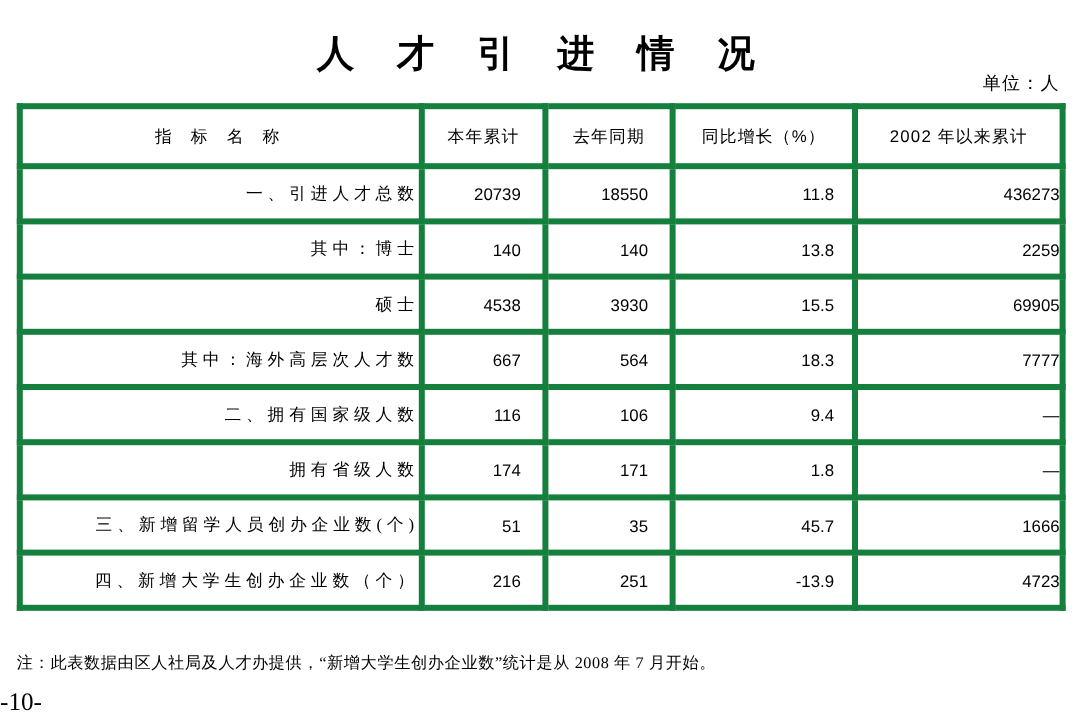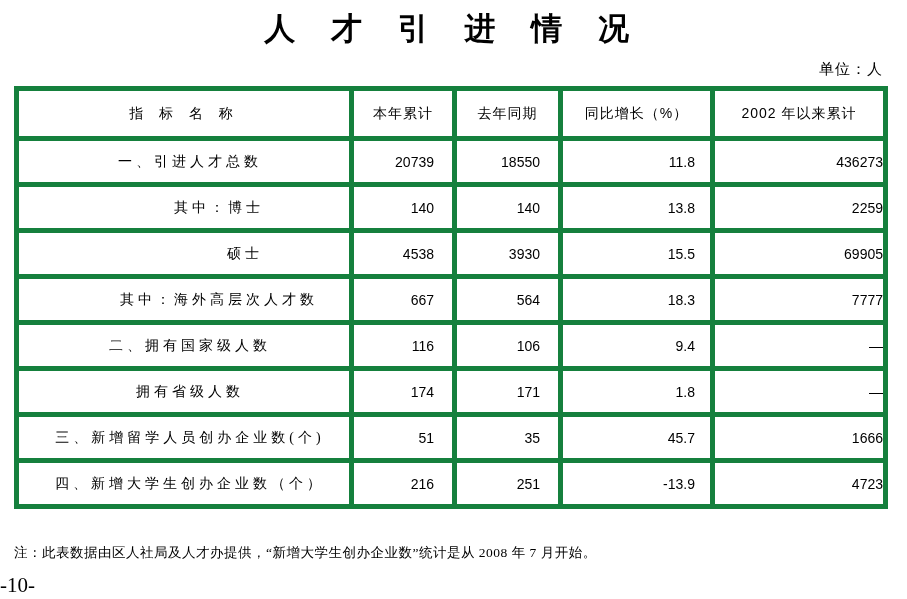--- a/index.html
+++ b/index.html
@@ -8,21 +8,21 @@
     position: relative;
     width: 907px;
     height: 599px;
     background: #ffffff;
     color: #000000;
     font-family: "Liberation Serif", serif;
     overflow: hidden;
   }
   .doc-title {
     position: absolute;
-    top: 8px;
+    top: 24px;
     left: 0;
     width: 100%;
     text-align: center;
     font-size: 31px;
     font-weight: bold;
     letter-spacing: 14px;
     font-family: "Liberation Serif", serif;
     white-space: nowrap;
   }
   .unit-label {
@@ -61,21 +61,21 @@
   }
   table.stat-table th.indicator-head {
     letter-spacing: 6px;
   }
   table.stat-table td {
     height: 46px;
   }
   td.label-cell {
     font-family: "Liberation Serif", serif;
     letter-spacing: 4px;
-    text-align: center;
+    text-align: right;
   }
   td.ind0 { padding-left: 12px; }
   td.ind1 { padding-left: 70px; }
   td.ind2 { padding-left: 122px; }
   td.num {
     font-family: "Liberation Sans", sans-serif;
     text-align: right;
   }
   td.num.c2 { padding-right: 18px; }
   td.num.c3 { padding-right: 18px; }

